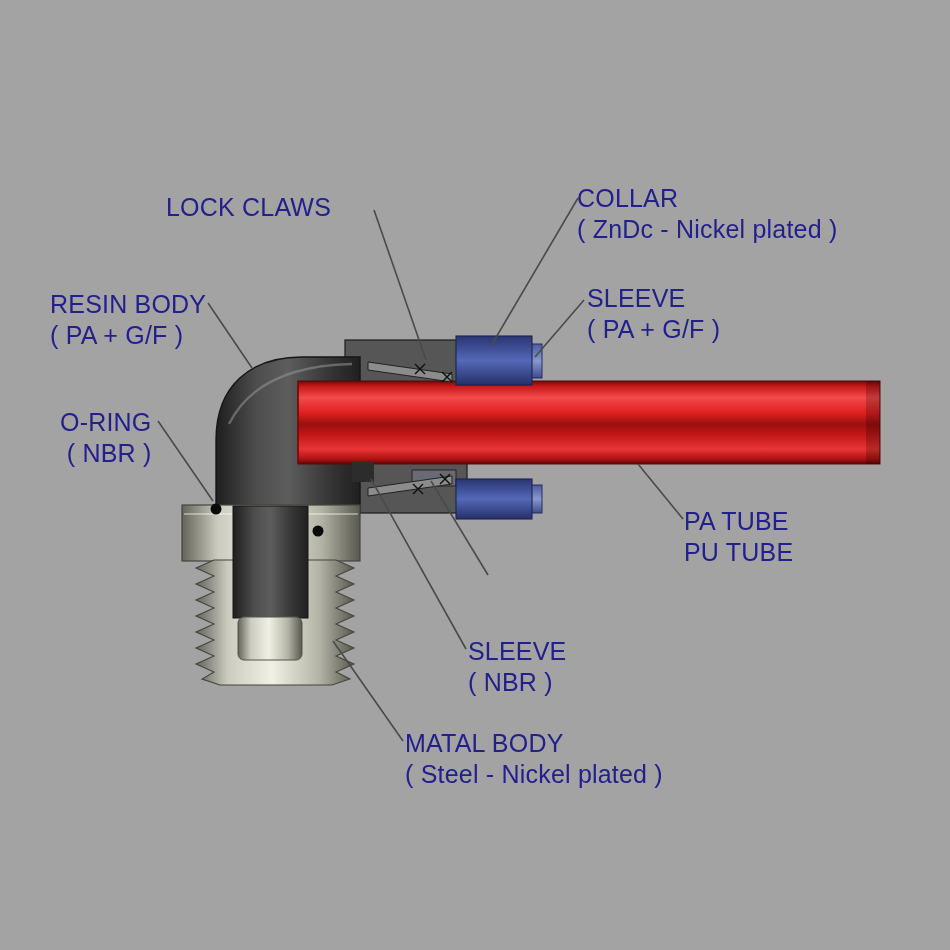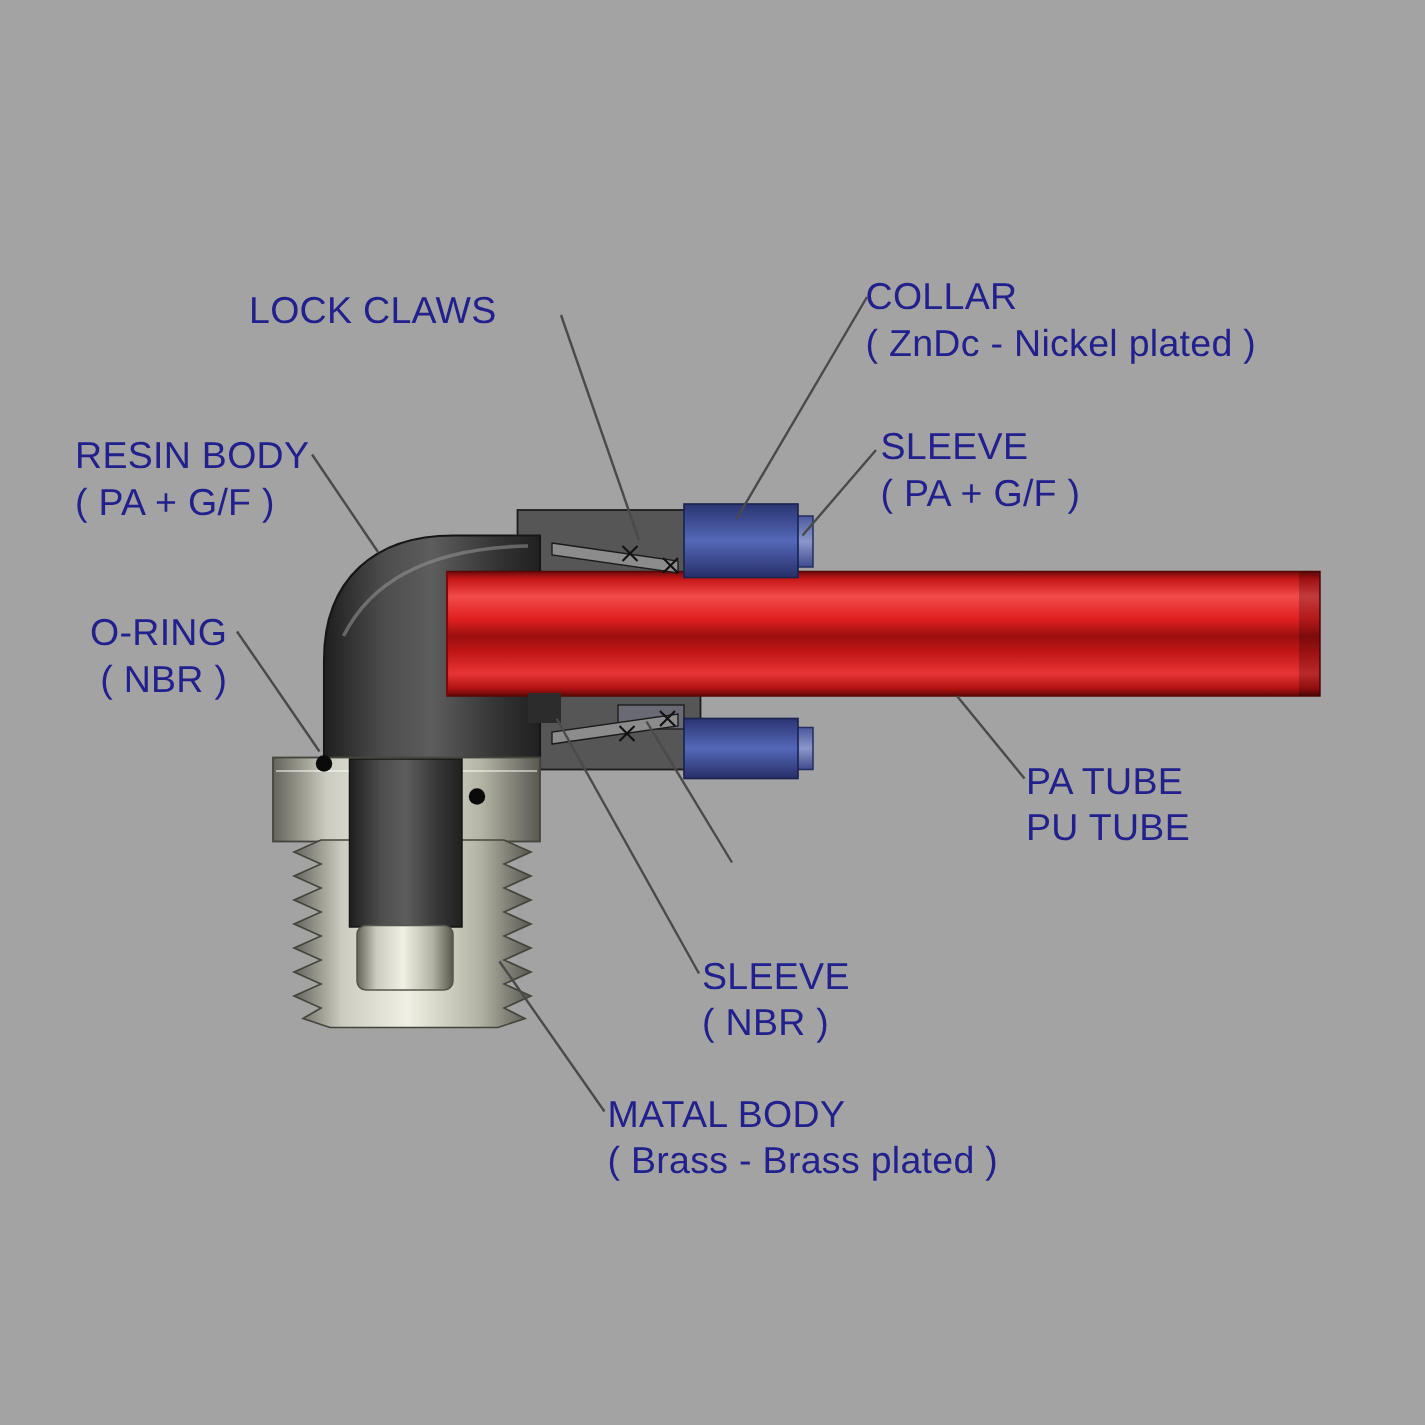--- a/index.html
+++ b/index.html
@@ -157,16 +157,16 @@
   </div>
 
 
   <div class="label" style="left:468px;top:636px;">
     <span class="l1">SLEEVE</span>
     <span class="l2">( NBR )</span>
   </div>
 
   <div class="label" style="left:405px;top:728px;">
     <span class="l1">MATAL BODY</span>
-    <span class="l2">( Brass - Brass plated )</span>
+    <span class="l2">( Steel - Nickel plated )</span>
   </div>
 
 </div>
 
 </body></html>

